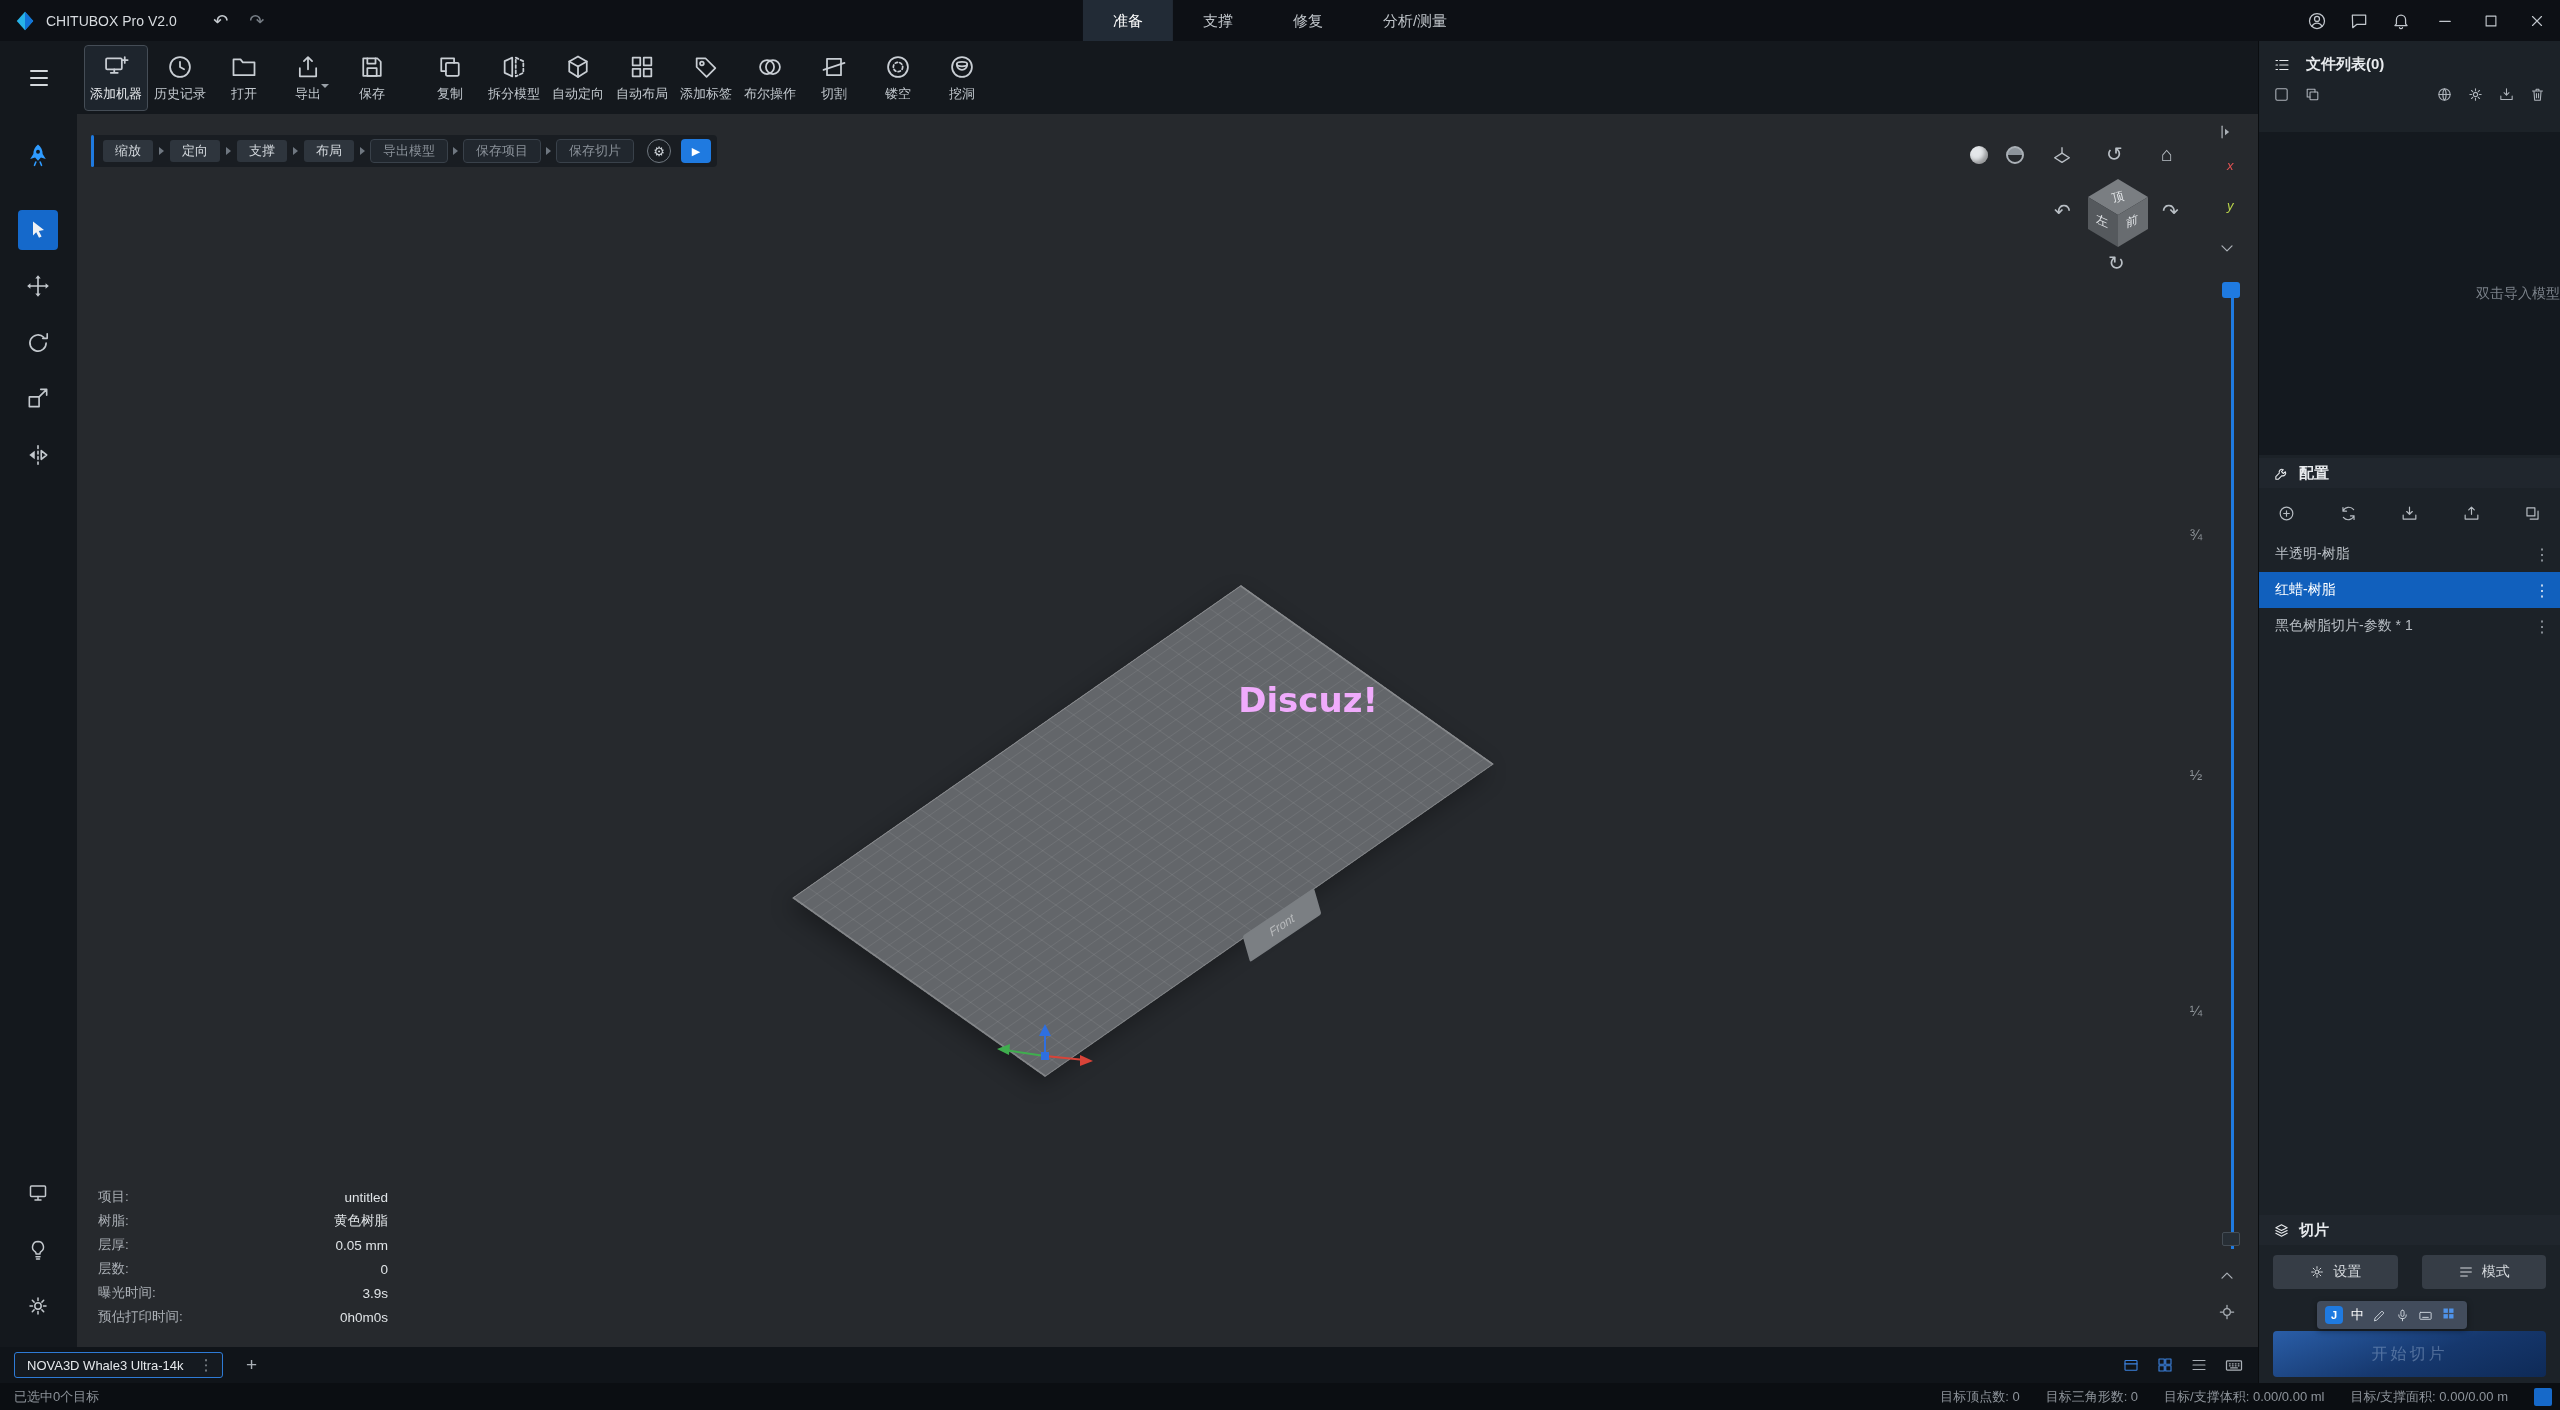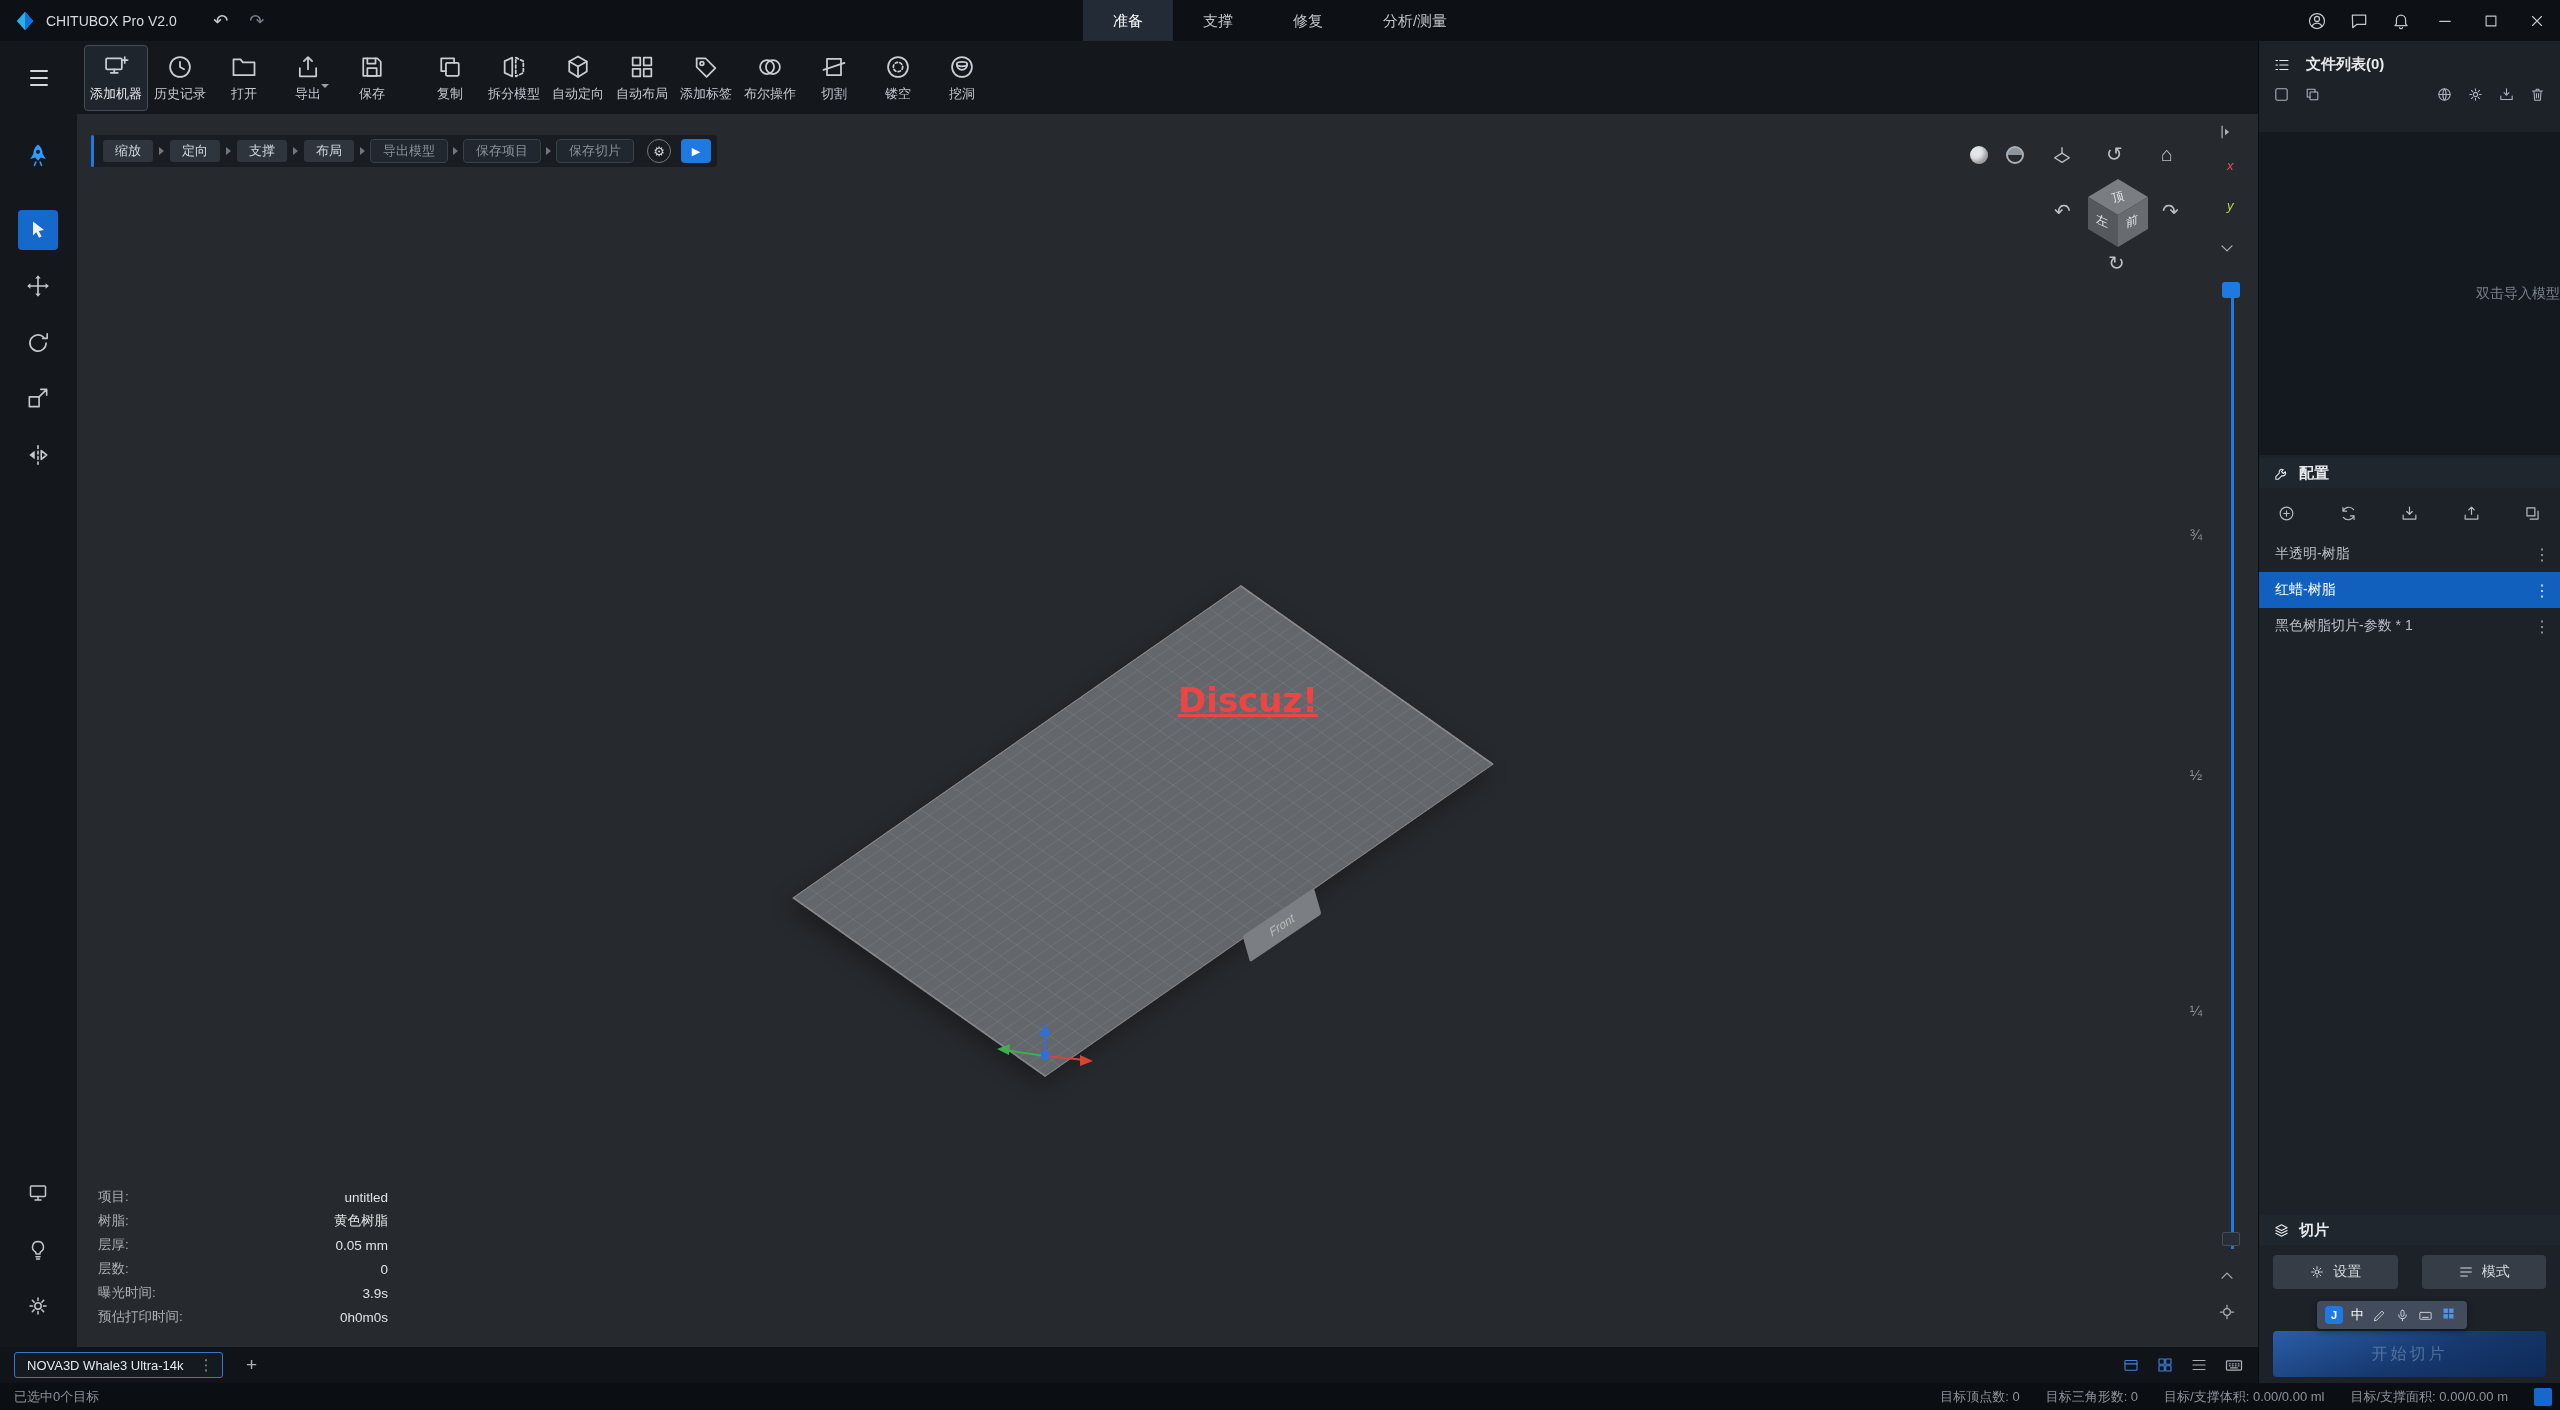--- a/index.html
+++ b/index.html
@@ -74,22 +74,22 @@
   .plate { position:absolute; left:0; top:0; width:560px; height:560px; transform-origin:0 0;
            transform:matrix(0.4518,0.3196,-0.8018,0.5589,1164,471);
            background-color:#63666a;
            background-image:linear-gradient(rgba(255,255,255,0.07) 1px, transparent 1px),
                             linear-gradient(90deg, rgba(255,255,255,0.07) 1px, transparent 1px);
            background-size:20px 20px;
            box-shadow:inset 0 0 0 2px rgba(255,255,255,0.20), 8px 10px 30px rgba(0,0,0,0.30); }
   .fronttab { position:absolute; left:1162px; top:798px; width:86px; height:26px; background:#7b7f83;
               transform:rotate(-34deg) skewX(-18deg); border-radius:2px;
               display:flex; align-items:center; justify-content:center; font-size:12px; color:rgba(255,255,255,0.45); }
-  .discuz { position:absolute; left:1101px; top:566px; width:200px; text-align:left;
-            font-family:"DejaVu Sans",sans-serif; font-size:34px; font-weight:bold; color:#ef4444;text-decoration:underline; }
+  .discuz { position:absolute; left:1101px; top:566px; width:200px; text-align:right;
+            font-family:"DejaVu Sans",sans-serif; font-size:34px; font-weight:bold; color:#f0abfc; }
   .axes { position:absolute; left:898px; top:896px; }
 
   
   .infopanel { position:absolute; left:21px; top:1071px; width:290px; font-size:13.5px; }
   .inforow { height:24px; display:flex; align-items:center; }
   .inforow .k { color:#a9aeb4; }
   .inforow .v { margin-left:auto; color:#dfe3e6; }
 
   
   .rpanel { position:absolute; top:41px; right:0; width:302px; height:1342px; background:#1c2228; border-left:1px solid #0a0d10; z-index:20; }

